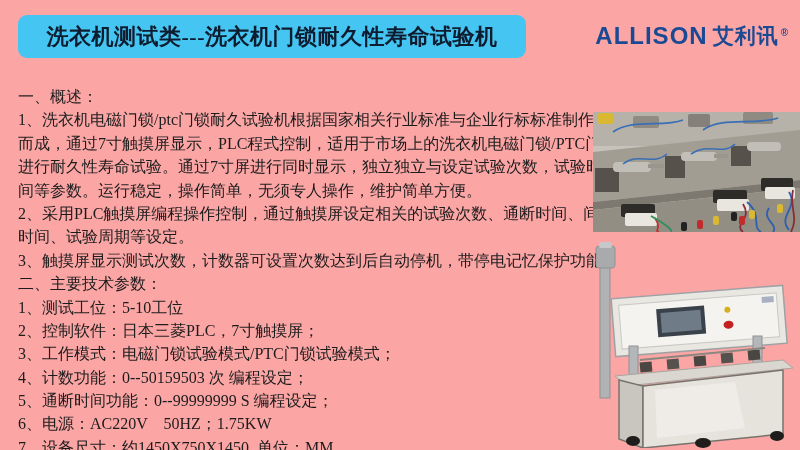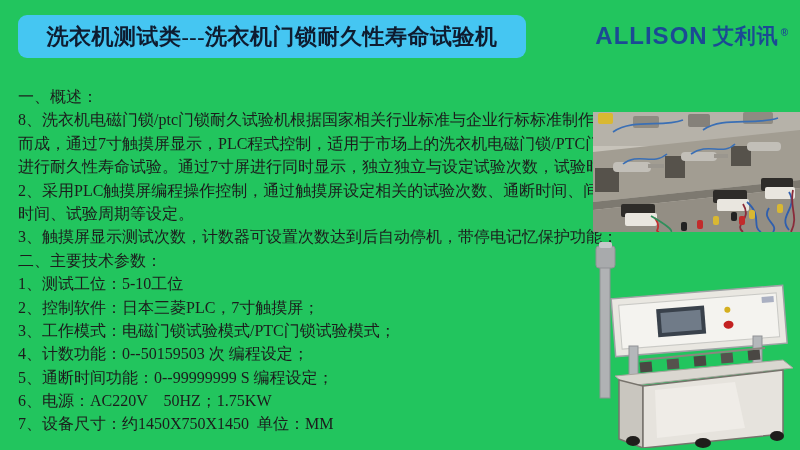--- a/index.html
+++ b/index.html
@@ -1,17 +1,17 @@
 <!DOCTYPE html>
 <html style="--banner_bg: #45c6f2; --banner_text: #0e1c30; --brand_blue: #1b4a94; --body_text: #1c1c1c;"><head>
 <meta charset="utf-8">
 <style>
   html,body{margin:0;padding:0;background:#e8e8e8;}
   .page{
-    position:relative;width:800px;height:450px;background:#22c55e;
+    position:relative;width:800px;height:450px;background:#fca5a5;
     overflow:hidden;font-family:"Liberation Serif","DejaVu Serif",serif;
   }
   
   .banner{
     position:absolute;left:18px;top:15px;width:508px;height:43px;
     background:var(--banner_bg,#45c6f2);border-radius:9px;
     display:flex;align-items:center;justify-content:center;
   }
   .banner-title{
     font-size:22px;font-weight:bold;color:var(--banner_text,#0e1c30);
@@ -44,23 +44,24 @@
   </div>
 
   <div class="logo">
     <span class="logo-en">ALLISON</span>
     <span class="logo-cn">艾利讯</span>
     <span class="logo-reg">®</span>
   </div>
 
   <div class="body-text">
     <div class="tline">一、概述：</div>
-    <div class="tline">8、洗衣机电磁门锁/ptc门锁耐久试验机根据国家相关行业标准与企业行标标准制作</div>
+    <div class="tline">1、洗衣机电磁门锁/ptc门锁耐久试验机根据国家相关行业标准与企业行标标准制作</div>
     <div class="tline">而成，通过7寸触摸屏显示，PLC程式控制，适用于市场上的洗衣机电磁门锁/PTC门锁</div>
     <div class="tline">进行耐久性寿命试验。通过7寸屏进行同时显示，独立独立与设定试验次数，试验时</div>
+    <div class="tline">间等参数。运行稳定，操作简单，无须专人操作，维护简单方便。</div>
     <div class="tline">2、采用PLC触摸屏编程操作控制，通过触摸屏设定相关的试验次数、通断时间、间隔</div>
     <div class="tline">时间、试验周期等设定。</div>
     <div class="tline">3、触摸屏显示测试次数，计数器可设置次数达到后自动停机，带停电记忆保护功能；</div>
     <div class="tline">二、主要技术参数：</div>
     <div class="tline">1、测试工位：5-10工位</div>
     <div class="tline">2、控制软件：日本三菱PLC，7寸触摸屏；</div>
     <div class="tline">3、工作模式：电磁门锁试验模式/PTC门锁试验模式；</div>
     <div class="tline">4、计数功能：0--50159503 次 编程设定；</div>
     <div class="tline">5、通断时间功能：0--99999999 S 编程设定；</div>
     <div class="tline">6、电源：AC220V    50HZ；1.75KW</div>

